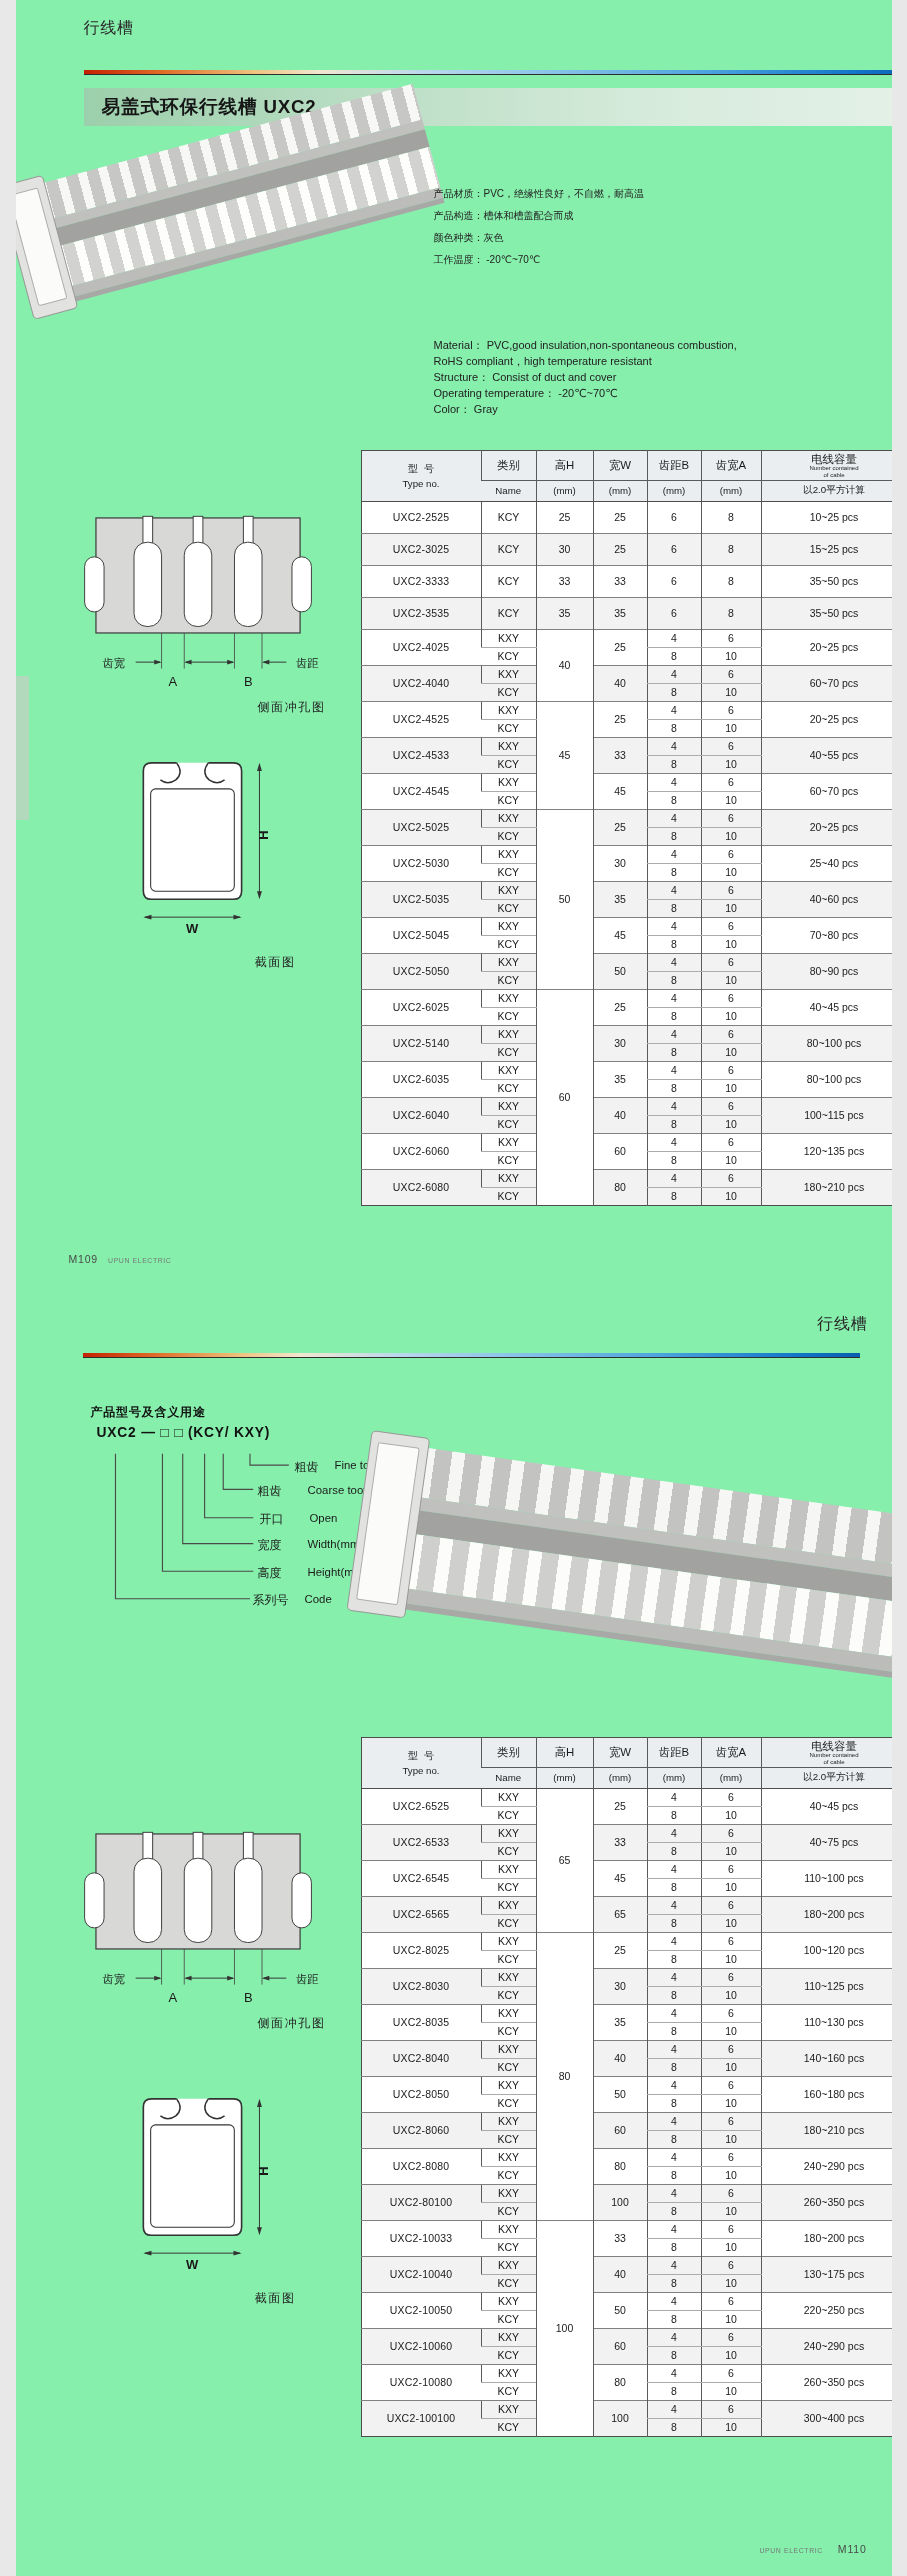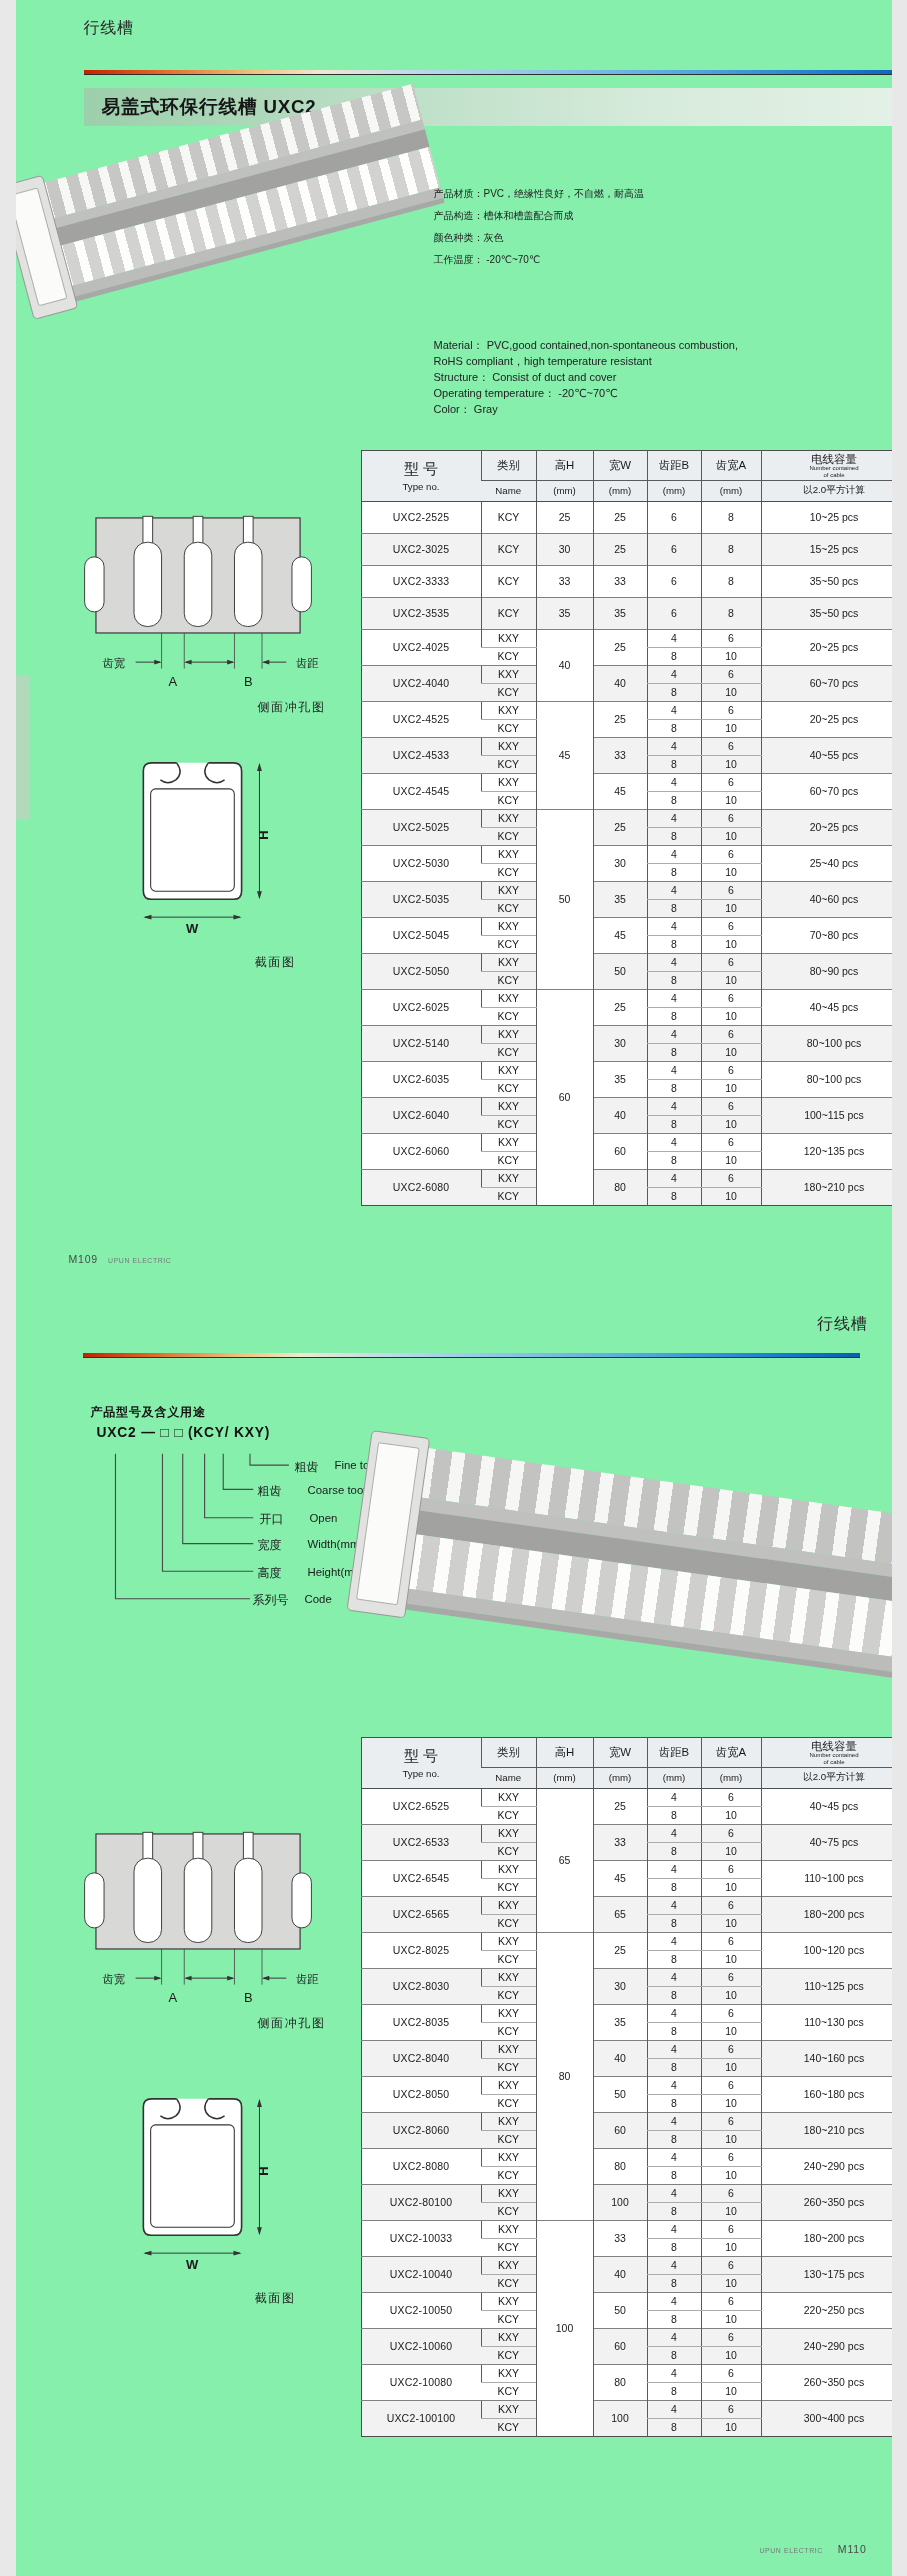--- a/index.html
+++ b/index.html
@@ -49,21 +49,21 @@
   
   table.spec{border-collapse:collapse;table-layout:fixed;width:545px;background:#fff;
              border:1.6px solid #4d4d4d;}
   table.spec th,table.spec td{border-left:0.8px solid #5a5a5a;padding:0;text-align:center;
              font-size:10.5px;color:#1a1a1a;overflow:hidden;}
   table.spec th:first-child,table.spec td:first-child{border-left:none;}
   table.spec thead th{background:#eaeef1;font-weight:normal;}
   tr.hrow1 th{height:29px;border-bottom:0.8px solid #5a5a5a;font-size:11.4px;}
   tr.hrow2 th{height:19.5px;border-bottom:1.6px solid #4d4d4d;font-size:9.7px;}
   th.th-model{text-align:left;padding-left:9.7px;border-bottom:1.6px solid #4d4d4d !important;}
-  th.th-model .cn{font-size:15px;}
+  th.th-model .cn{font-size:10px;font-family:Liberation Mono, monospace;}
   th.th-model .en2{font-size:9.7px;margin-top:2.4px;}
   th.th-cap .cn{font-size:11.4px;line-height:12px;}
   th.th-cap .tiny{font-size:6px;line-height:6.5px;width:54px;margin:0 auto;color:#222;}
   tbody tr.single{height:32px;}
   tbody tr.dual{height:18px;}
   tbody tr.model-row td{border-top:0.8px solid #808080;}
   tbody tr:first-child td{border-top:none;}
   td.sbb{border-bottom:0.8px solid #ababab;}
   td.mdl{text-align:left;padding-left:8px;letter-spacing:0.2px;}
   tr.shade td{background:#f2f2f2;}
@@ -93,21 +93,21 @@
   </div>
 
   <div class="abs specs-cn" style="left:418px;top:183px;">
     <div>产品材质：PVC，绝缘性良好，不自燃，耐高温</div>
     <div>产品构造：槽体和槽盖配合而成</div>
     <div>颜色种类：灰色</div>
     <div>工作温度：  -20℃~70℃</div>
   </div>
 
   <div class="abs specs-en" style="left:418px;top:337px;">
-    <div>Material：  PVC,good contained,non-spontaneous combustion,</div>
+    <div>Material：  PVC,good insulation,non-spontaneous combustion,</div>
     <div>RoHS compliant，high temperature resistant</div>
     <div>Structure：  Consist of duct and cover</div>
     <div>Operating temperature：  -20℃~70℃</div>
     <div>Color：  Gray</div>
   </div>
 
   <div class="abs" style="left:67px;top:513px;width:243px;">
     <svg width="243" height="180" viewBox="0 0 300 222">
       <rect x="16" y="6" width="252" height="142" fill="#d8d8d6" stroke="#3b3b3b" stroke-width="1.5"></rect>
       <rect x="74" y="4" width="12" height="42" fill="#ffffff" stroke="#3b3b3b" stroke-width="1.2"></rect>

